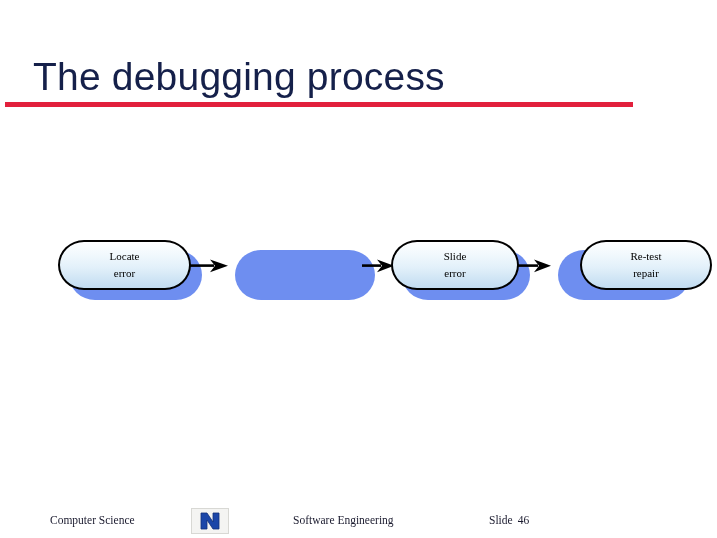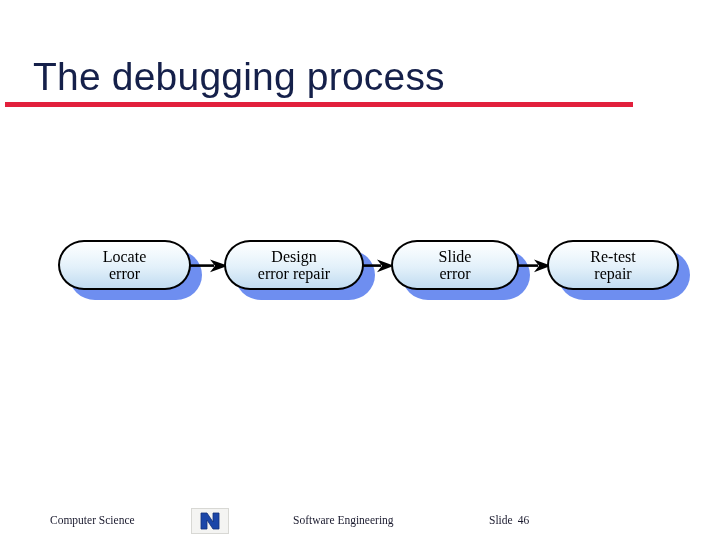--- a/index.html
+++ b/index.html
@@ -66,21 +66,21 @@
                 #f2f9fd 26%,
                 #e2f0fa 56%,
                 #cde3f4 84%,
                 #c2dcf1 100%);
     display: flex;
     flex-direction: column;
     align-items: center;
     justify-content: center;
     color: #000000;
     font-family: "Liberation Serif", "DejaVu Serif", serif;
-    font-size: 16px;
+    font-size: 11px;
     line-height: 17px;
     text-align: center;
     z-index: 3;
     white-space: nowrap;
   }
 
   .node-line {
     display: block;
   }
 
@@ -94,21 +94,21 @@
     z-index: 1;
   }
 
   
   .n1      { left: 58px;  width: 133px; }
   .n1-sh   { left: 69px;  width: 133px; }
   .n2      { left: 224px; width: 140px; }
   .n2-sh   { left: 235px; width: 140px; }
   .n3      { left: 391px; width: 128px; }
   .n3-sh   { left: 402px; width: 128px; }
-  .n4      { left: 547px; width: 132px; }
+  .n4      { left: 580px; width: 132px; }
   .n4-sh   { left: 558px; width: 132px; }
 
   
   .arrow {
     position: absolute;
     top: 23px;
     height: 14px;
     z-index: 2;
   }
   .a1 { left: 190px; width: 38px; }
@@ -187,24 +187,20 @@
       <svg width="33" height="14" viewBox="0 0 33 14">
         <path d="M0 6.6 H20" stroke="#000" stroke-width="2.6" fill="none"></path>
         <path d="M16 0.4 L33 6.8 L16 13.2 L21 6.8 Z" fill="#000"></path>
       </svg>
     </div>
 
     <div class="node n1">
       <span class="node-line">Locate</span>
       <span class="node-line">error</span>
     </div>
-    <div class="node n2">
-      <span class="node-line">Design</span>
-      <span class="node-line">error repair</span>
-    </div>
     <div class="node n3">
       <span class="node-line">Slide</span>
       <span class="node-line">error</span>
     </div>
     <div class="node n4">
       <span class="node-line">Re-test</span>
       <span class="node-line">repair</span>
     </div>
 
   </div>

